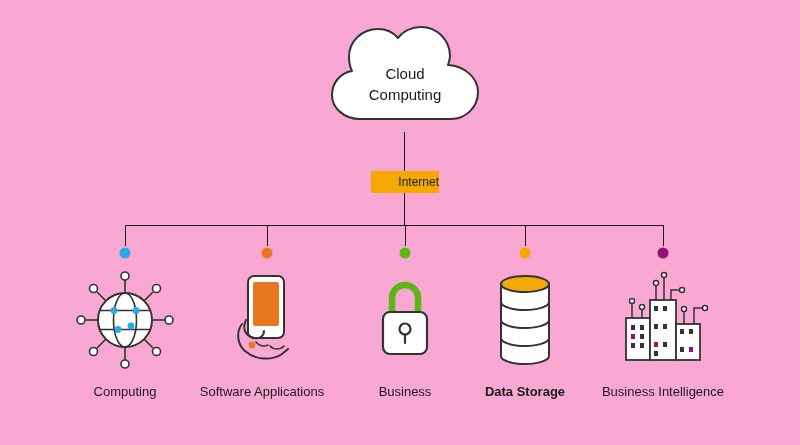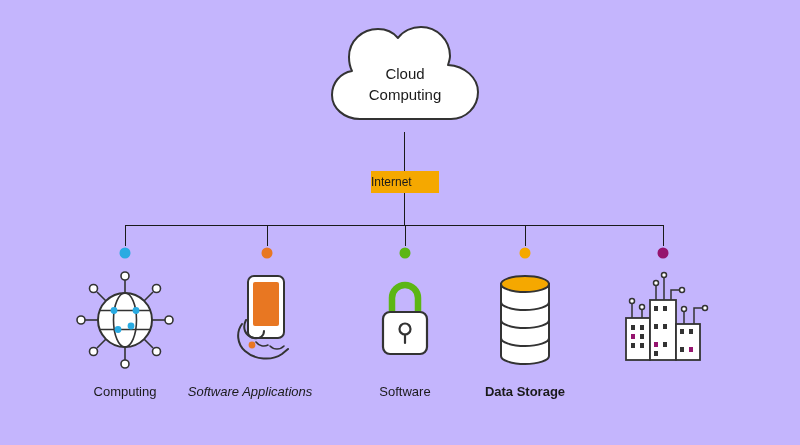--- a/index.html
+++ b/index.html
@@ -1,25 +1,25 @@
 <!DOCTYPE html>
 <html><head>
 <meta charset="utf-8">
 <style>
   html,body{margin:0;padding:0;background:#ffffff;}
   #canvas{
-    position:relative;width:800px;height:445px;background:#c4b5fd;overflow:hidden;
+    position:relative;width:800px;height:445px;background:#f9a8d4;overflow:hidden;
     font-family:"Liberation Sans", sans-serif;color:#1a1a1a;
   }
   .line{position:absolute;background:#1a1a1a;}
   .vline{width:1px;}
   .hline{height:1px;}
   #internet-box{
     position:absolute;left:371px;top:171px;width:68px;height:22px;
-    display:flex;align-items:center;justify-content:flex-start;
+    display:flex;align-items:center;justify-content:flex-end;
     font-size:12px;color:#1a1a1a;
   }
   .node-label{
     position:absolute;top:384px;width:180px;text-align:center;
     font-size:13px;color:#1a1a1a;
   }
   .dot-svg{position:absolute;top:246px;width:14px;height:14px;}
   .icon-svg{position:absolute;top:268px;width:110px;height:105px;}
   svg text{font-family:"Liberation Sans", sans-serif;fill:#1a1a1a;}
 </style>
@@ -167,17 +167,18 @@
       <rect x="72" y="79" width="4" height="5"></rect>
     </g>
     <g stroke="none">
       <rect x="23" y="66" width="4" height="5" fill="#95146e"></rect>
       <rect x="46" y="74" width="4" height="5" fill="#95146e"></rect>
       <rect x="81" y="79" width="4" height="5" fill="#95146e"></rect>
     </g>
   </svg>
 
   <div class="node-label" style="left:35px;">Computing</div>
-  <div class="node-label" style="left:160px;font-style:italic;">Software Applications</div>
-  <div class="node-label" style="left:315px;">Software</div>
+  <div class="node-label" style="left:172px;">Software Applications</div>
+  <div class="node-label" style="left:315px;">Business</div>
   <div class="node-label" style="left:435px;font-weight:bold;">Data Storage</div>
+  <div class="node-label" style="left:573px;">Business Intelligence</div>
 
 </div>
 
 </body></html>

